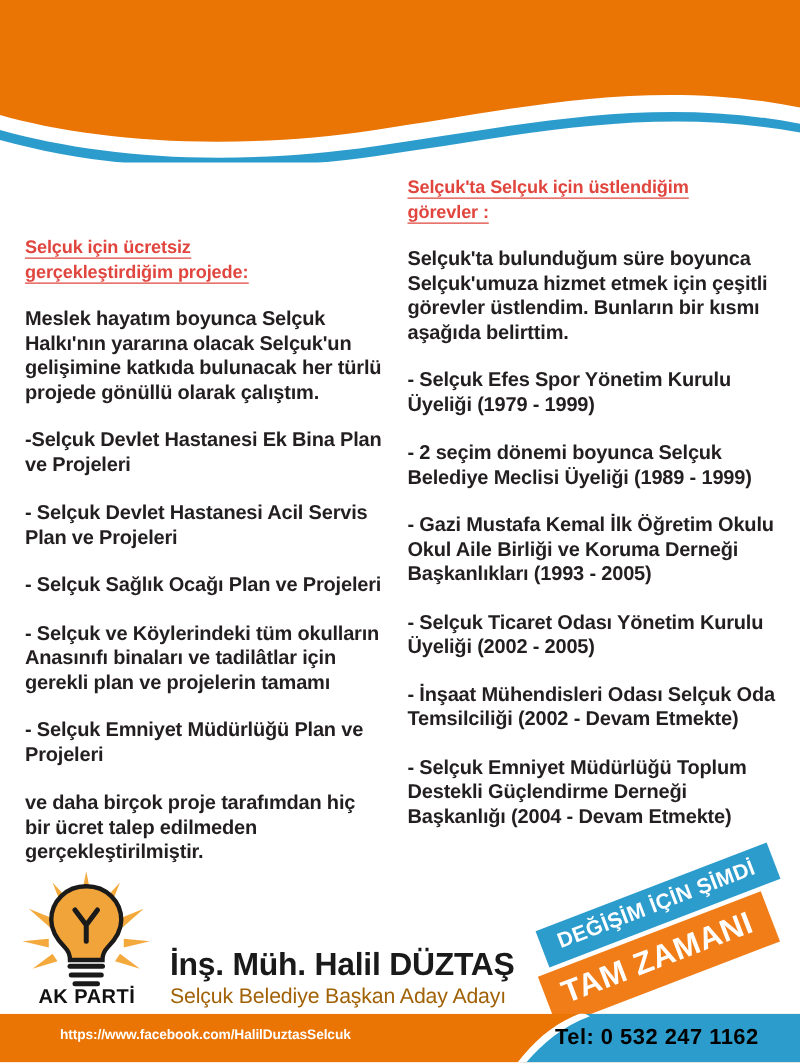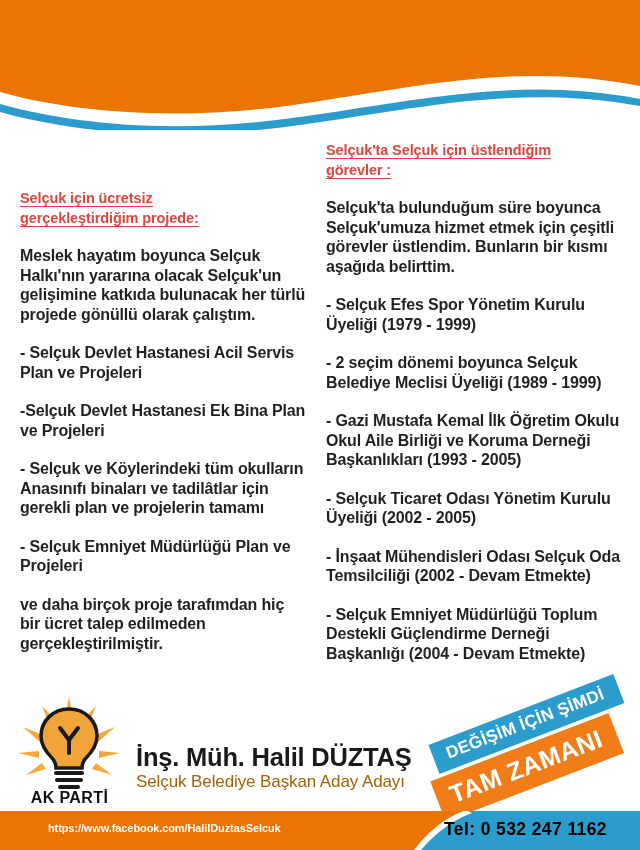--- a/index.html
+++ b/index.html
@@ -96,20 +96,21 @@
     left: 136px;
     top: 50px;
   }
   #candidate-name {
     font-size: 25.5px;
     font-weight: bold;
     color: #1a1a1a;
     line-height: 28px;
     letter-spacing: -0.2px;
     white-space: nowrap;
+    margin-top: 15px;
   }
   #candidate-role {
     font-size: 17px;
     color: #a16207;
     line-height: 21px;
     letter-spacing: -0.1px;
     white-space: nowrap;
   }
 
   
@@ -188,22 +189,23 @@
 </div>
 
 <div id="content">
 
   <div class="column col-left">
     <div class="col-heading">
       <span>Selçuk için ücretsiz</span><br>
       <span>gerçekleştirdiğim projede:</span>
     </div>
     <p class="para">Meslek hayatım boyunca Selçuk Halkı'nın yararına olacak Selçuk'un gelişimine katkıda bulunacak her türlü projede gönüllü olarak çalıştım.</p>
+    <p class="para">-Selçuk Devlet Hastanesi Ek Bina Plan ve Projeleri</p>
     <p class="para">- Selçuk Devlet Hastanesi Acil Servis Plan ve Projeleri</p>
-    <p class="para">-Selçuk Devlet Hastanesi Ek Bina Plan ve Projeleri</p>
+    <p class="para">- Selçuk Sağlık Ocağı Plan ve Projeleri</p>
     <p class="para">- Selçuk ve Köylerindeki tüm okulların Anasınıfı binaları ve tadilâtlar için gerekli plan ve projelerin tamamı</p>
     <p class="para">- Selçuk Emniyet Müdürlüğü Plan ve Projeleri</p>
     <p class="para">ve daha birçok proje tarafımdan hiç bir ücret talep edilmeden gerçekleştirilmiştir.</p>
   </div>
 
   <div class="column col-right">
     <div class="col-heading">
       <span>Selçuk'ta Selçuk için üstlendiğim</span><br>
       <span>görevler :</span>
     </div>

